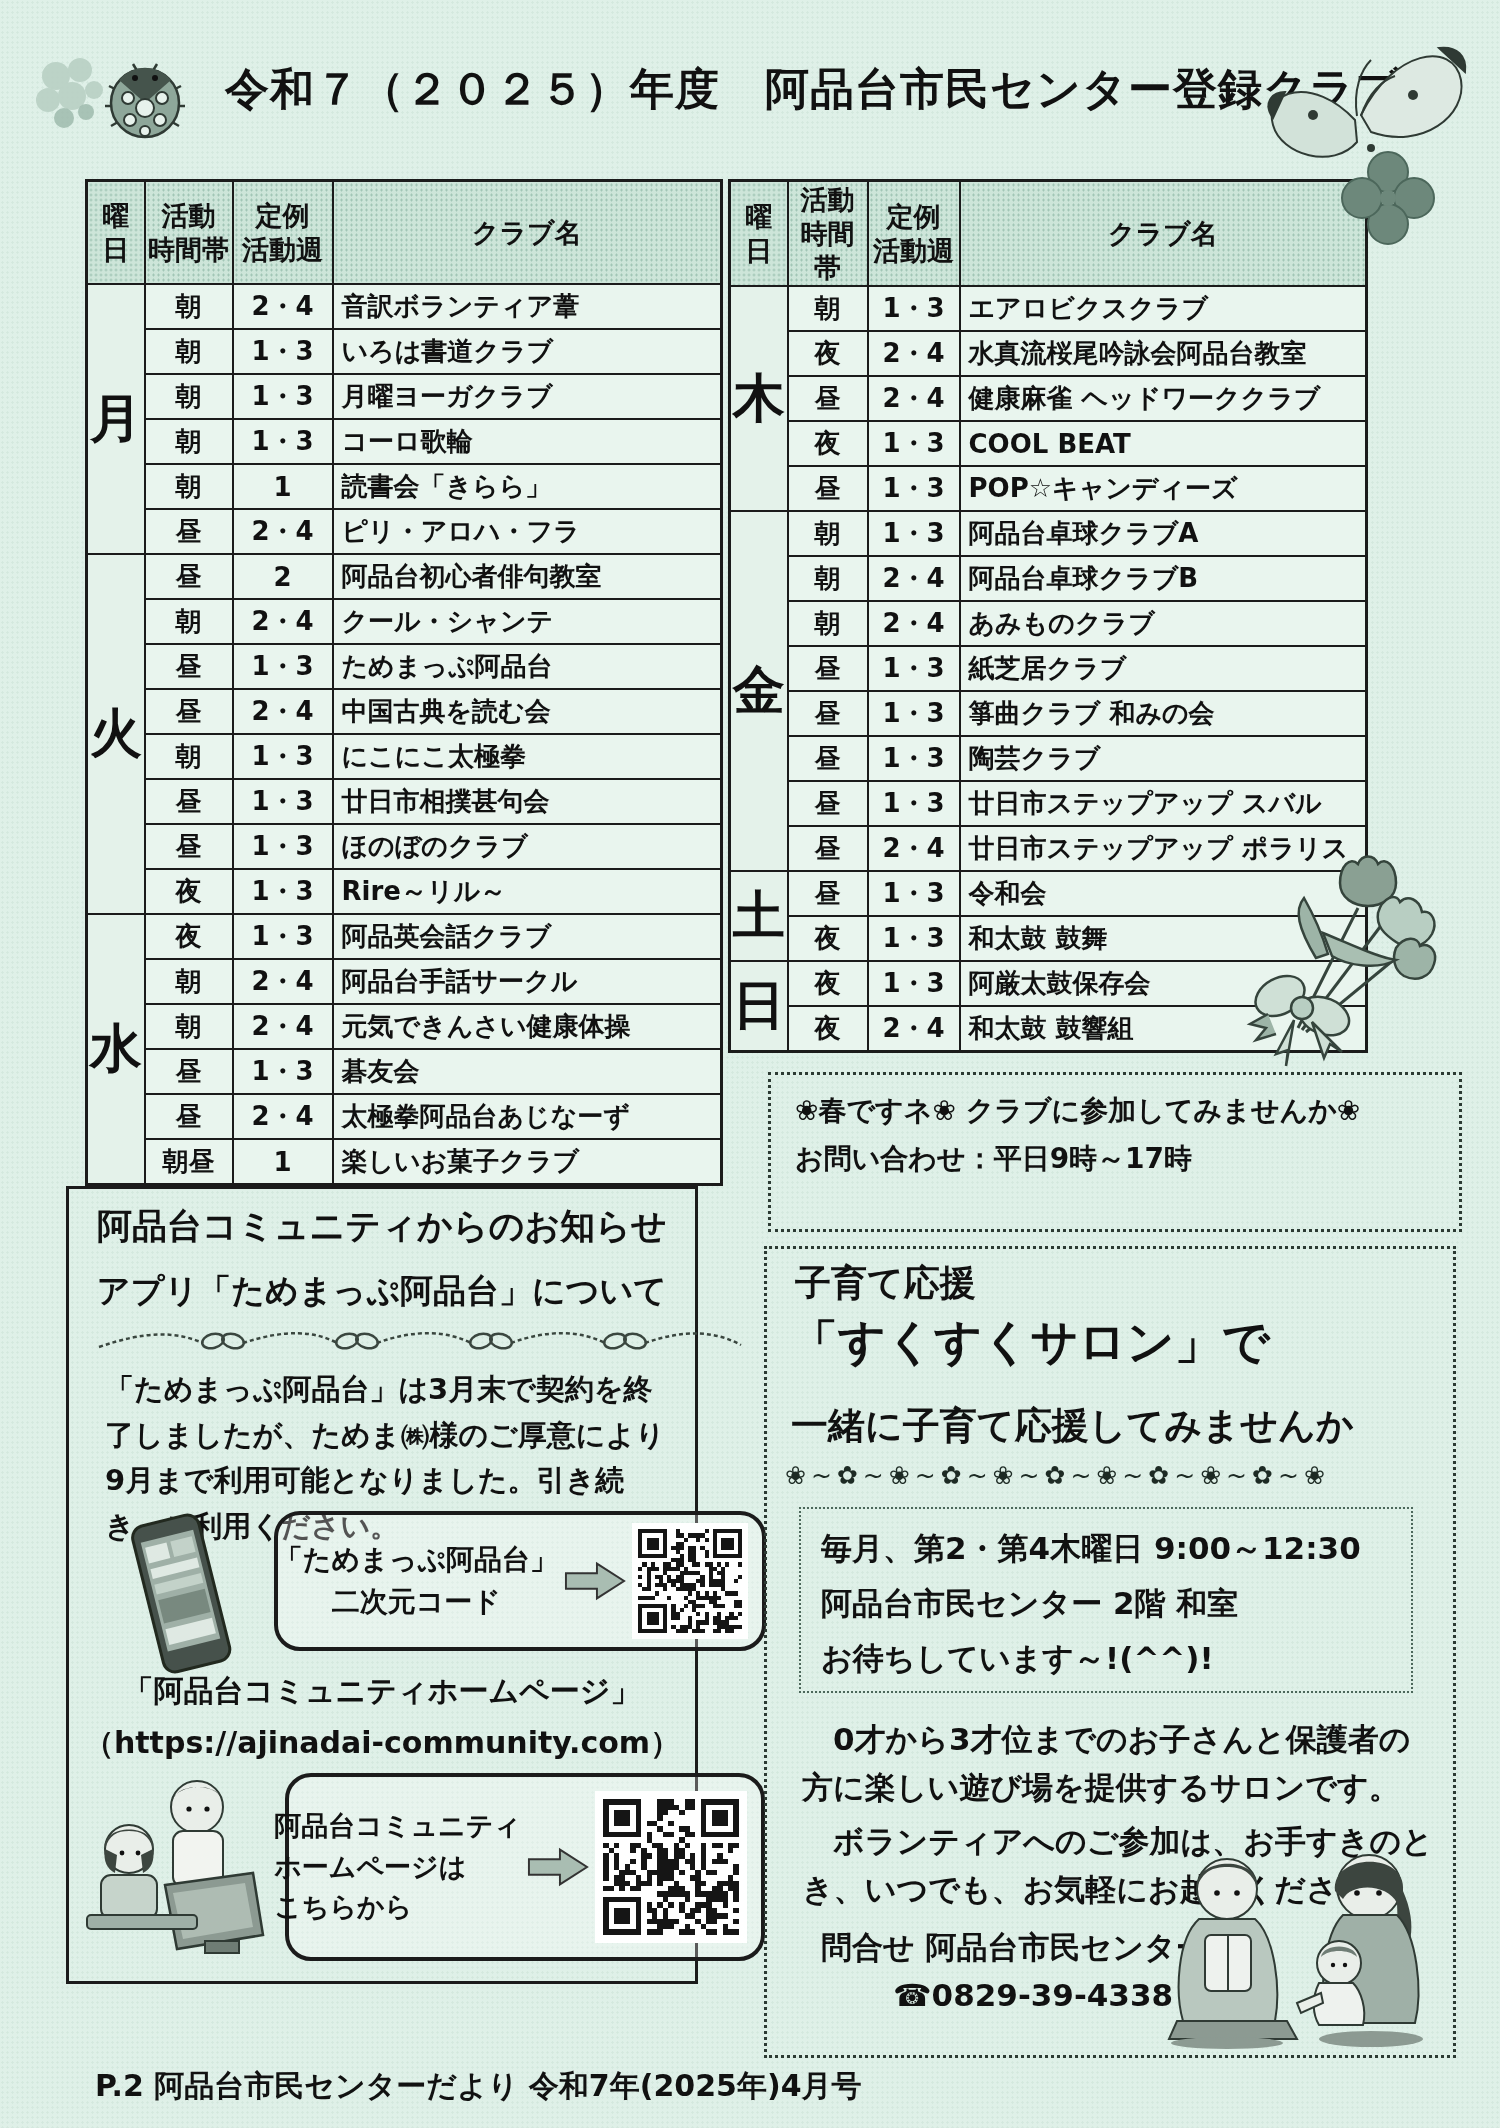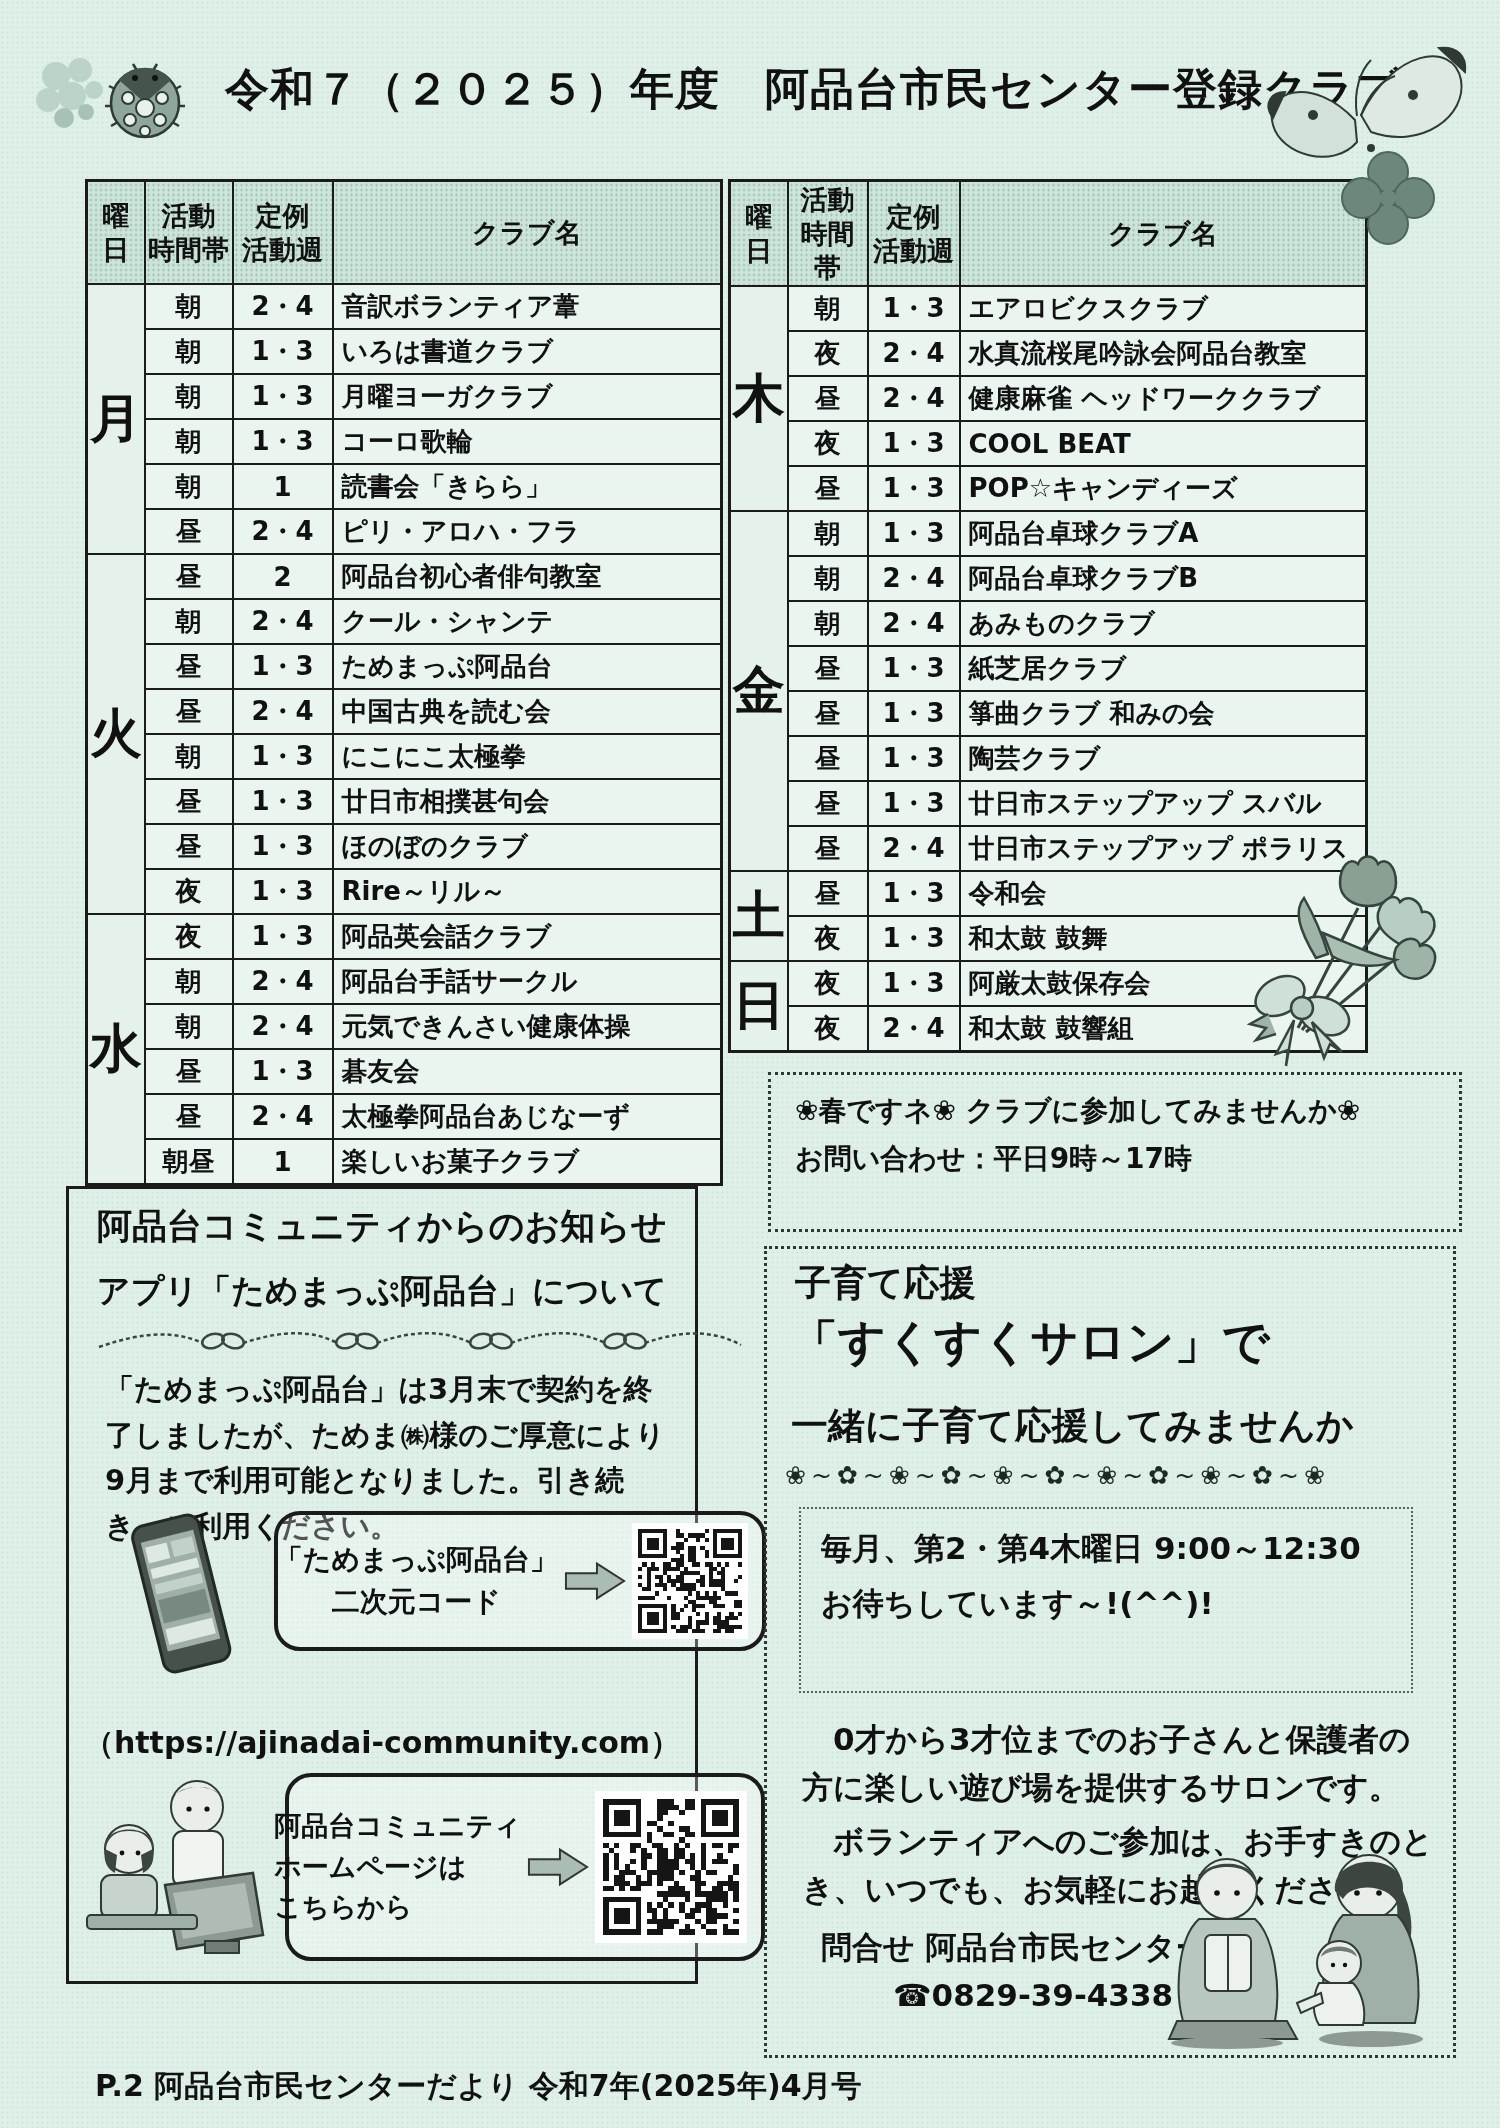--- a/index.html
+++ b/index.html
@@ -649,20 +649,21 @@
             <rect x="2" y="2" width="3" height="3" fill="#151515"></rect>
             <rect x="18" y="0" width="7" height="7" fill="#151515"></rect>
             <rect x="19" y="1" width="5" height="5" fill="#fff"></rect>
             <rect x="20" y="2" width="3" height="3" fill="#151515"></rect>
             <rect x="0" y="18" width="7" height="7" fill="#151515"></rect>
             <rect x="1" y="19" width="5" height="5" fill="#fff"></rect>
             <rect x="2" y="20" width="3" height="3" fill="#151515"></rect>
           </svg></div>
     </div>
 
+    <div class="np-cap1">「阿品台コミュニティホームページ」</div>
     <div class="np-cap2">（https://ajinadai-community.com）</div>
 
     <svg class="people-illu" viewBox="0 0 212 210">
       <circle cx="120" cy="42" r="26" fill="#e9eee9" stroke="#2f3a34" stroke-width="2"></circle>
       <path d="M94,40 C94,18 146,14 146,40 C146,28 134,22 120,22 C106,22 96,28 94,40 Z" fill="#3c453f"></path>
       <circle cx="112" cy="44" r="2.6" fill="#111"></circle>
         <circle cx="130" cy="44" r="2.6" fill="#111"></circle>
       <rect x="96" y="66" width="50" height="56" rx="10" fill="#f2f4f0" stroke="#2f3a34" stroke-width="2"></rect>
       <circle cx="52" cy="84" r="24" fill="#e9eee9" stroke="#2f3a34" stroke-width="2"></circle>
       <path d="M28,84 C24,58 80,58 76,84 C72,70 64,66 52,66 C40,66 32,70 28,84 Z" fill="#3c453f"></path>
@@ -911,20 +912,21 @@
     </div>
   </div>
 
   <div class="kosodate-panel">
     <div class="kp-title">子育て応援</div>
     <div class="kp-head">「すくすくサロン」で</div>
     <div class="kp-sub">一緒に子育て応援してみませんか</div>
     <div class="kp-divider">❀~✿~❀~✿~❀~✿~❀~✿~❀~✿~❀</div>
     <div class="kp-schedule">
       <div>毎月、第2・第4木曜日 9:00～12:30</div>
+      <div>阿品台市民センター 2階 和室</div>
       <div>お待ちしています～!(^^)!</div>
     </div>
     <div class="kp-body">
       <p>0才から3才位までのお子さんと保護者の方に楽しい遊び場を提供するサロンです。</p>
       <p>ボランティアへのご参加は、お手すきのとき、いつでも、お気軽にお越しください。</p>
     </div>
     <div class="kp-contact">問合せ 阿品台市民センター</div>
     <div class="kp-phone">☎0829-39-4338</div>
 
     <svg class="family-illu" viewBox="0 0 300 206">

